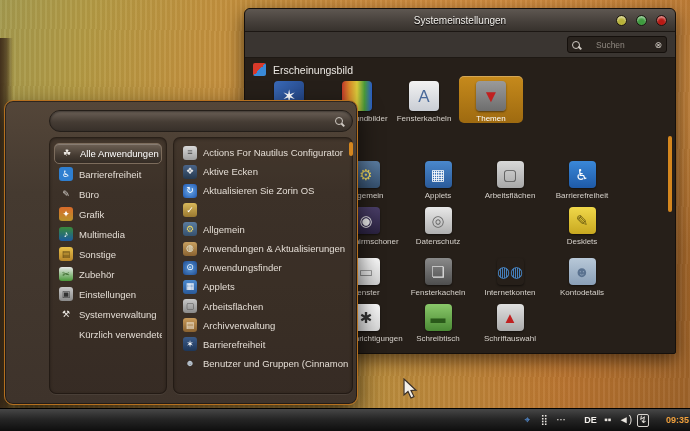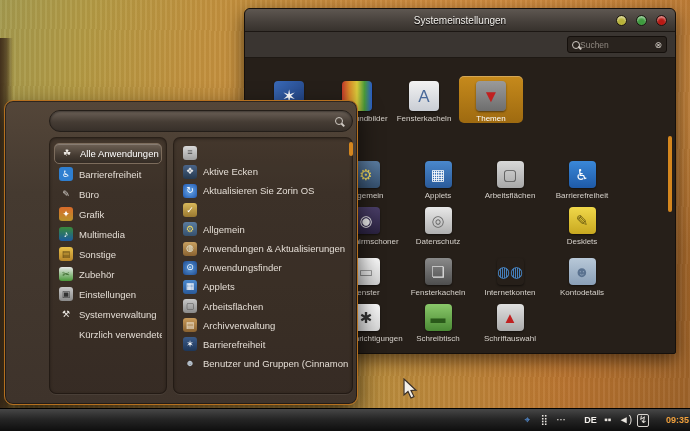--- a/index.html
+++ b/index.html
@@ -36,21 +36,21 @@
     background:linear-gradient(#5e5751,#453f3a 60%,#37322d);
     border-bottom:1px solid #1c1713; display:flex; align-items:center; justify-content:center; }
   .titlebar .title { color:#f1eeea; font-size:10px; font-weight:normal; text-shadow:0 1px 1px #000; }
   .win-btns { position:absolute; right:8px; top:0; height:100%; display:flex; align-items:center; gap:9px; }
   .wbtn { width:11px; height:11px; border-radius:50%; border:1px solid #1a1512;
           box-shadow:inset 0 2px 2px rgba(255,255,255,.5); }
   .toolbar { height:26px; background:linear-gradient(#403b37,#35303c);
     background:#3a3531; border-bottom:1px solid #1e1914;
     display:flex; align-items:center; justify-content:flex-end; padding-right:8px; }
   .search-field { width:100px; height:17px; background:#29231e; border:1px solid #15100c;
-    border-radius:3px; display:flex; align-items:center; gap:0; padding:0 4px; color:#8f8880; }
+    border-radius:3px; display:flex; align-items:center; gap:16px; padding:0 4px; color:#8f8880; }
   .search-field .ph { font-size:8.5px; flex:1; }
   .clear-glyph { color:#cfc9c2; font-size:9px; }
   .settings-body { position:absolute; left:0; right:0; top:50px; bottom:0; background:#261f19;
                    border-radius:0 0 2px 2px; }
   .section-head { position:absolute; left:8px; top:4px; display:flex; align-items:center; gap:7px; }
   .section-head .ic { width:13px; height:13px; border-radius:2px; }
   .section-head span.txt { color:#ece8e3; font-size:10.5px; }
   .appearance-row { position:absolute; left:0; top:22px; height:62px; width:100%; }
   .app-cell { position:absolute; width:64px; text-align:center; }
   .app-cell .ic { width:30px; height:30px; font-size:17px; border-radius:4px; margin:0 auto;
@@ -127,20 +127,24 @@
     </span>
   </div>
   <div class="toolbar" data-name="settings-toolbar">
     <div class="search-field" data-name="settings-search-input">
       <span class="mag" data-name="search-icon"></span>
       <span class="ph" data-name="search-placeholder">Suchen</span>
       <span class="clear-glyph" data-name="clear-search-icon">⊗</span>
     </div>
   </div>
   <div class="settings-body" data-name="settings-content">
+    <div class="section-head">
+      <span class="ic" style="background:linear-gradient(135deg,#d83a2a 0 50%,#3a8ad8 50% 100%)" data-name="appearance-section-icon"></span>
+      <span class="txt" data-name="appearance-section-title">Erscheinungsbild</span>
+    </div>
     <div class="appearance-row" data-name="appearance-items-row">
 
     <div class="app-cell" data-name="settings-category-item" style="left: 12px;">
           <span class="ic" data-name="effects-icon" style="background: linear-gradient(135deg, rgb(58, 106, 184), rgb(30, 60, 120)); color: rgb(255, 255, 255);">✶</span>
           <span class="lbl">Effekte</span>
         </div>
         <div class="app-cell" data-name="settings-category-item" style="left: 80px;">
           <span class="ic" data-name="backgrounds-icon" style="background: linear-gradient(90deg, rgb(194, 58, 42), rgb(216, 138, 42), rgb(216, 200, 58), rgb(74, 154, 58), rgb(42, 90, 200)); color: rgb(255, 255, 255);"></span>
           <span class="lbl">Hintergrundbilder</span>
         </div>
@@ -284,20 +288,21 @@
       </div>
       <div class="menu-row" data-name="menu-category-item">
         <span class="ic" style="visibility: hidden;"></span>
         <span>Kürzlich verwendete Dateien</span>
       </div>
     </div>
   <div class="panel-box apps-box" data-name="menu-applications-list">
 
   <div class="menu-row" data-name="menu-app-item">
         <span class="ic" data-name="nautilus-actions-icon" style="background: linear-gradient(rgb(216, 216, 216), rgb(160, 160, 160)); color: rgb(68, 68, 68);">≡</span>
+        <span>Actions For Nautilus Configurator</span>
       </div>
       <div class="menu-row" data-name="menu-app-item">
         <span class="ic" data-name="hot-corners-icon" style="background: linear-gradient(rgb(74, 100, 136), rgb(38, 57, 78)); color: rgb(232, 232, 232);">❖</span>
         <span>Aktive Ecken</span>
       </div>
       <div class="menu-row" data-name="menu-app-item">
         <span class="ic" data-name="upgrade-zorin-icon" style="background: radial-gradient(circle, rgb(106, 168, 232), rgb(32, 88, 176)); color: rgb(255, 255, 255);">↻</span>
         <span>Aktualisieren Sie Zorin OS</span>
       </div>
       <div class="menu-row" data-name="menu-app-item">

